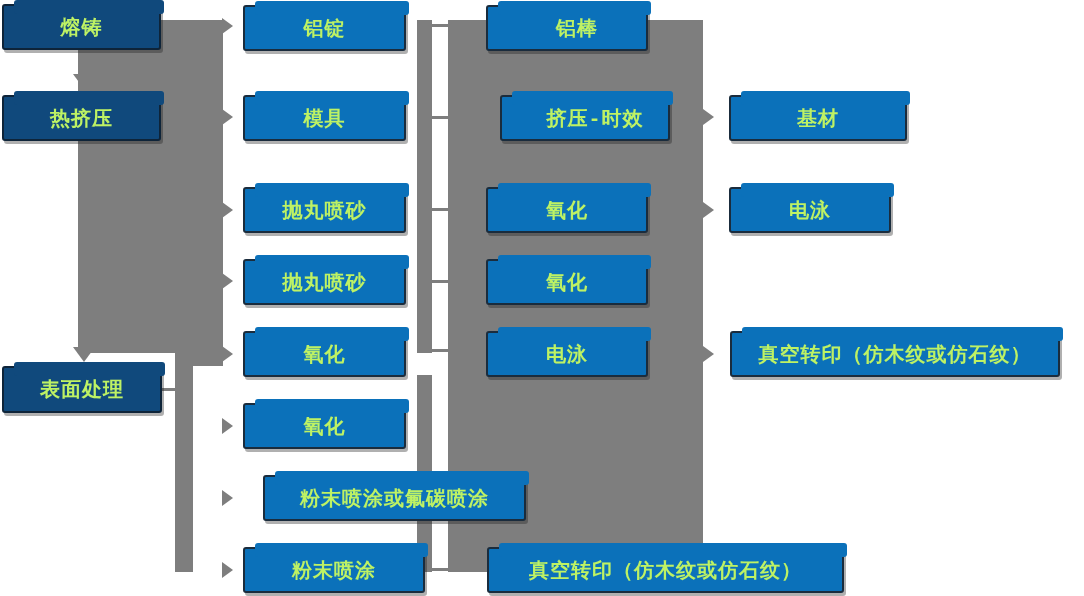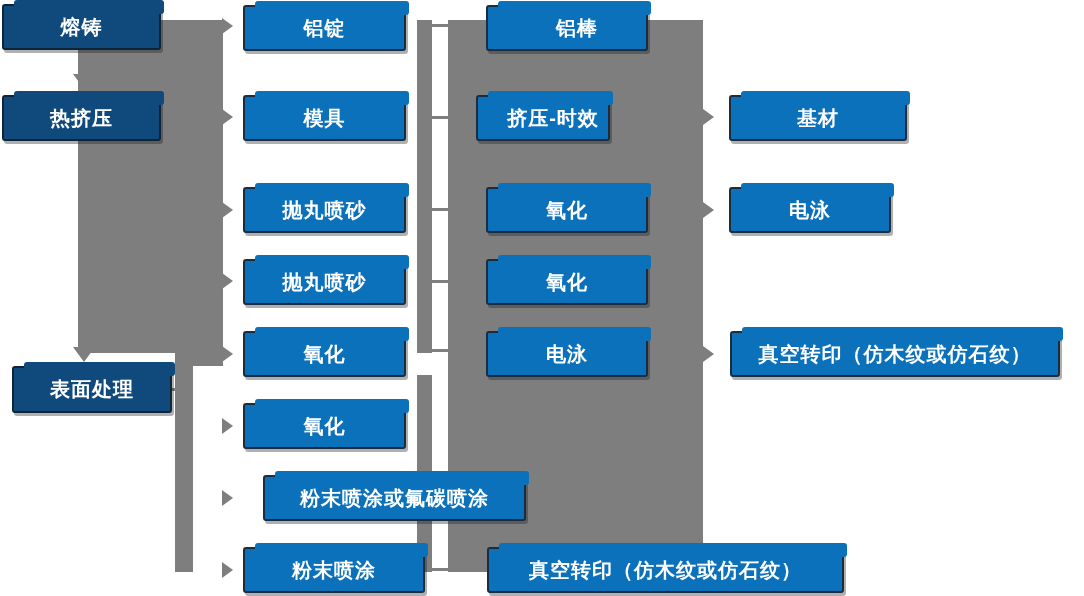--- a/index.html
+++ b/index.html
@@ -20,23 +20,24 @@
     border-left:11px solid transparent;border-right:11px solid transparent;
     border-top:15px solid #7E7E7E;}
   
   .box{
     position:absolute;z-index:2;
     background:#0B71BA;
     border:2px solid #1A2C3D;
     border-radius:3px;
     box-sizing:border-box;
     display:flex;align-items:center;justify-content:center;
-    color:#ffffff;font-weight:bold;font-size:20px;
+    color:#bef264;font-weight:bold;font-size:20px;
     letter-spacing:1px;white-space:nowrap;
     box-shadow:2px 3px 0 rgba(30,30,30,0.35);
+    font-family:Liberation Mono, monospace;
   }
   .box::before{ 
     content:'';position:absolute;z-index:-1;
     top:-6px;left:10px;right:-5px;height:14px;
     background:inherit;border-radius:3px;
   }
   .navy{background:#10497C;border-color:#0E2439;}
 </style>
 </head>
 <body>
@@ -68,33 +69,33 @@
   <div class="tick" style="left:405px;top:568px;width:12px;"></div>
   <div class="tick" style="left:432px;top:568px;width:16px;"></div>
 
   <div class="gray" style="left:448px;top:20px;width:255px;height:552px;"></div>
   <div class="arr-r" style="left:703px;top:109px;"></div>
   <div class="arr-r" style="left:703px;top:202px;"></div>
   <div class="arr-r" style="left:703px;top:346px;"></div>
 
   <div class="box navy" style="left:2px;top:4px;width:159px;height:46px;">熔铸</div>
   <div class="box navy" style="left:2px;top:95px;width:159px;height:46px;">热挤压</div>
-  <div class="box navy" style="left:12px;top:366px;width:160px;height:47px;">表面处理</div>
+  <div class="box navy" style="left:2px;top:366px;width:160px;height:47px;">表面处理</div>
 
   <div class="box" style="left:243px;top:5px;width:163px;height:46px;">铝锭</div>
   <div class="box" style="left:243px;top:95px;width:163px;height:46px;">模具</div>
   <div class="box" style="left:243px;top:187px;width:163px;height:46px;">抛丸喷砂</div>
   <div class="box" style="left:243px;top:259px;width:163px;height:46px;">抛丸喷砂</div>
   <div class="box" style="left:243px;top:331px;width:163px;height:46px;">氧化</div>
   <div class="box" style="left:243px;top:403px;width:163px;height:46px;">氧化</div>
   <div class="box" style="left:243px;top:475px;width:263px;height:46px;margin-left:20px;">粉末喷涂或氟碳喷涂</div>
   <div class="box" style="left:243px;top:547px;width:182px;height:46px;">粉末喷涂</div>
 
   <div class="box" style="left:486px;top:5px;width:162px;height:46px;padding-left:20px;">铝棒</div>
-  <div class="box" style="left:476px;top:95px;width:134px;height:46px;padding-left:20px;">挤压-时效</div>
+  <div class="box" style="left:500px;top:95px;width:170px;height:46px;padding-left:20px;">挤压-时效</div>
   <div class="box" style="left:486px;top:187px;width:162px;height:46px;">氧化</div>
   <div class="box" style="left:486px;top:259px;width:162px;height:46px;">氧化</div>
   <div class="box" style="left:486px;top:331px;width:162px;height:46px;">电泳</div>
   <div class="box" style="left:487px;top:547px;width:357px;height:46px;">真空转印（仿木纹或仿石纹）</div>
 
   <div class="box" style="left:729px;top:95px;width:178px;height:46px;">基材</div>
   <div class="box" style="left:729px;top:187px;width:162px;height:46px;">电泳</div>
   <div class="box" style="left:730px;top:331px;width:330px;height:46px;">真空转印（仿木纹或仿石纹）</div>
 
 </div>

